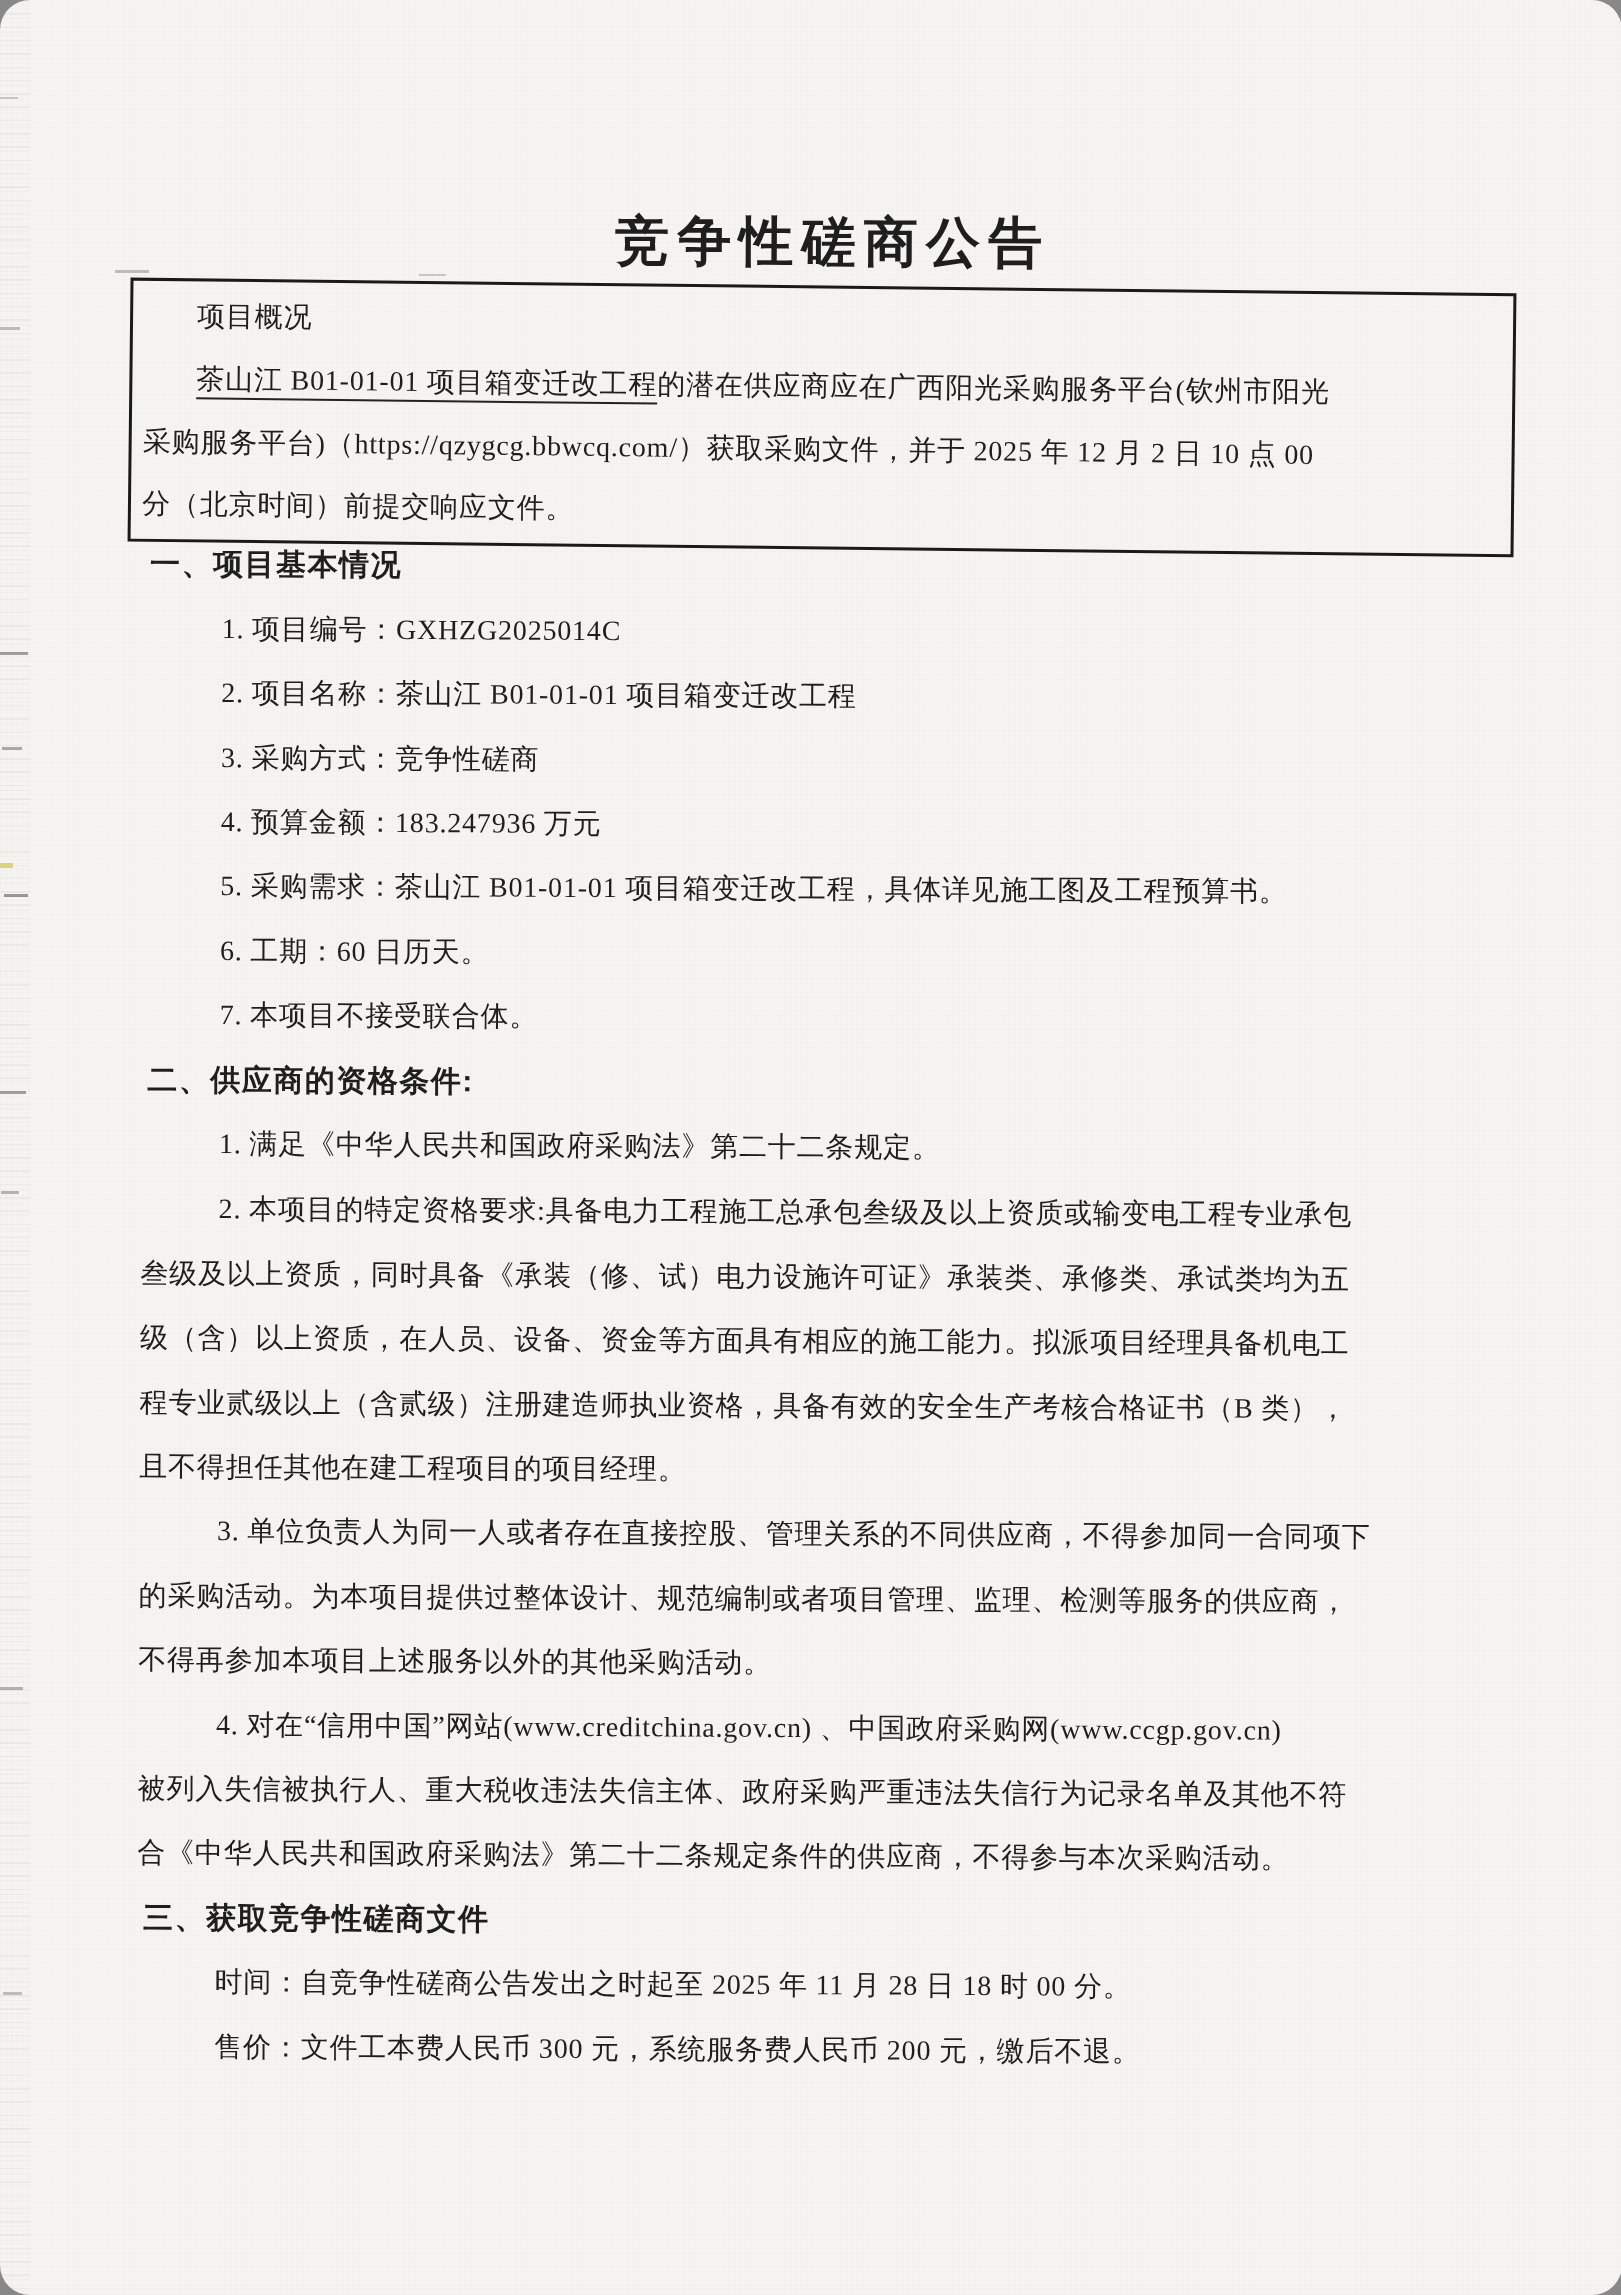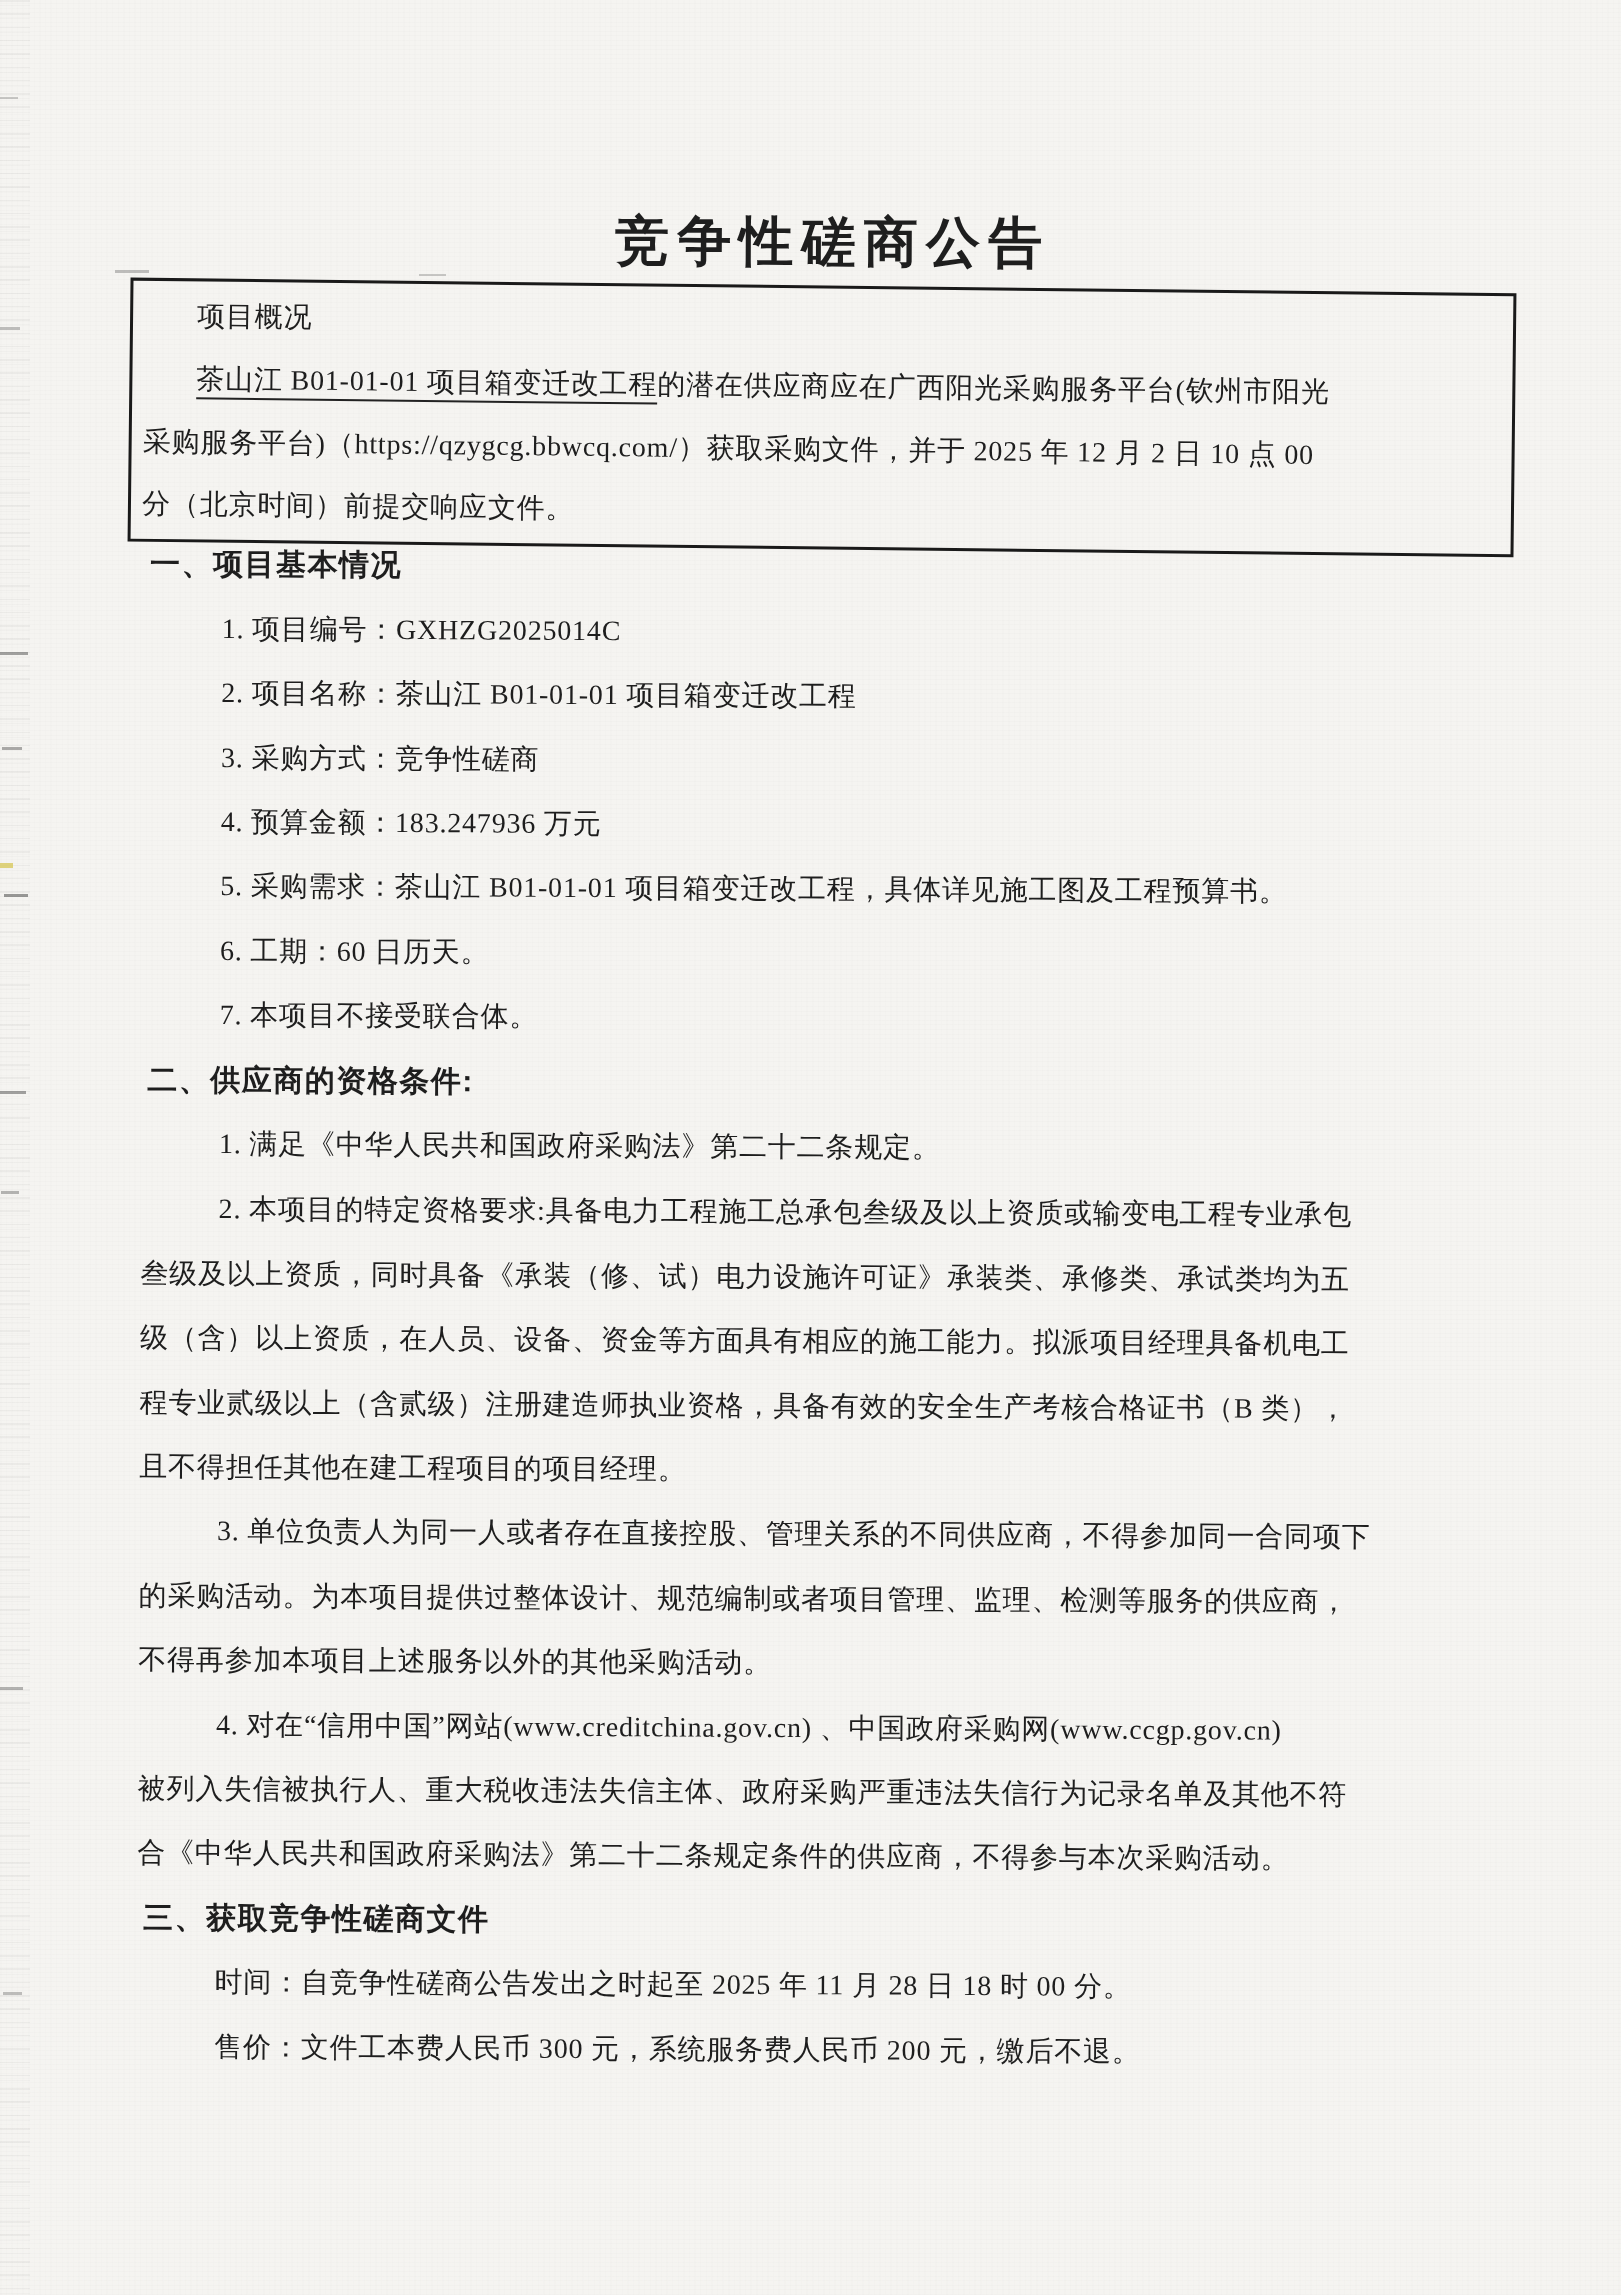--- a/index.html
+++ b/index.html
@@ -6,20 +6,21 @@
   .page{
     position:relative;
     width:1622px;height:2295px;
     background:#f5f4f1;
     background-image:
       repeating-linear-gradient(0deg, rgba(0,0,0,0.012) 0 1px, rgba(0,0,0,0) 1px 4.6px),
       repeating-linear-gradient(90deg, rgba(0,0,0,0.008) 0 1.5px, rgba(0,0,0,0) 1.5px 5.6px);
     overflow:hidden;
     font-family:"Liberation Serif","DejaVu Serif",serif;
     color:#1e1e1e;
+    border-radius:30px;
   }
   .content{position:absolute;left:0;top:0;right:0;bottom:0;transform:rotate(0.3deg);transform-origin:204px 0;}
   .doc-title{
     position:absolute;top:203px;left:0;width:100%;
     text-align:center;font-size:54px;font-weight:700;
     letter-spacing:8.2px;padding-left:46px;box-sizing:border-box;
     white-space:nowrap;
   }
   .obox{
     position:absolute;left:132px;top:278px;width:1380px;height:258px;

